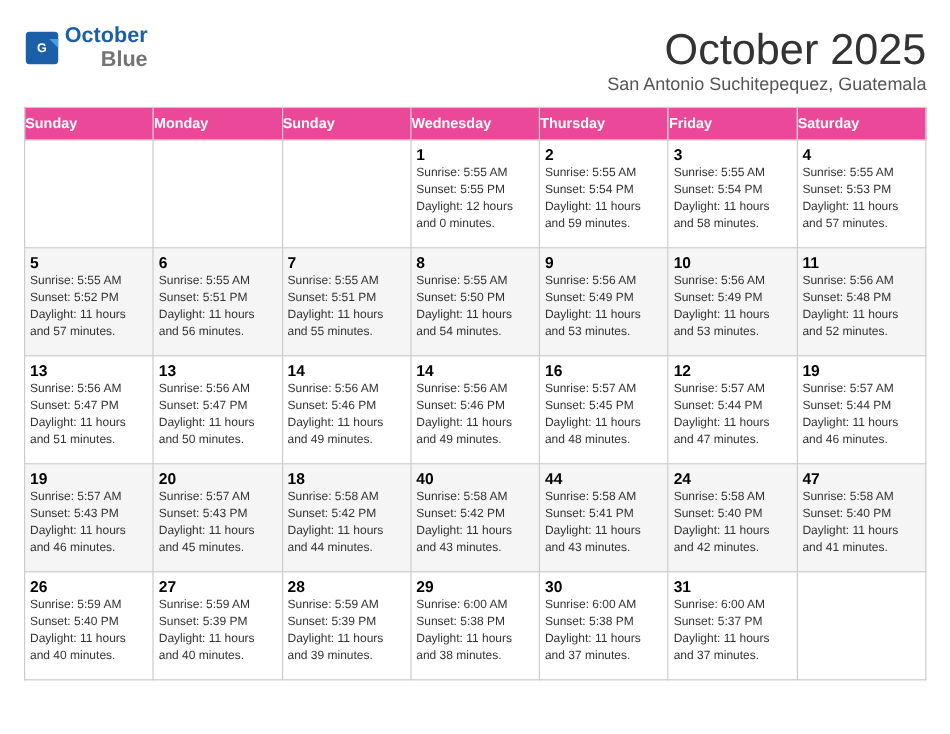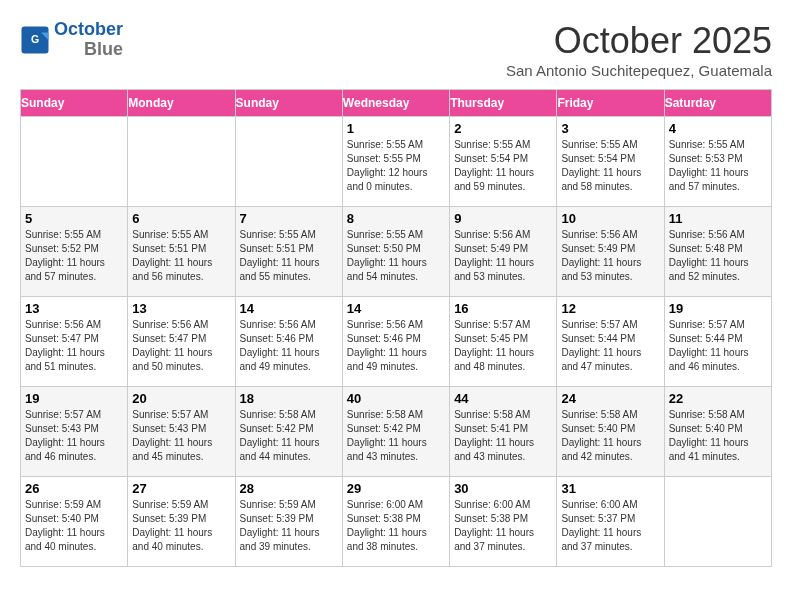--- a/index.html
+++ b/index.html
@@ -221,21 +221,21 @@
         </td>
         <td>
           <span class="day-number">44</span>
           <div class="cell-content">Sunrise: 5:58 AM<br>Sunset: 5:41 PM<br>Daylight: 11 hours and 43 minutes.</div>
         </td>
         <td>
           <span class="day-number">24</span>
           <div class="cell-content">Sunrise: 5:58 AM<br>Sunset: 5:40 PM<br>Daylight: 11 hours and 42 minutes.</div>
         </td>
         <td>
-          <span class="day-number">22</span>
+          <span class="day-number">47</span>
           <div class="cell-content">Sunrise: 5:58 AM<br>Sunset: 5:40 PM<br>Daylight: 11 hours and 41 minutes.</div>
         </td>
       </tr>
       <tr>
         <td>
           <span class="day-number">26</span>
           <div class="cell-content">Sunrise: 5:59 AM<br>Sunset: 5:40 PM<br>Daylight: 11 hours and 40 minutes.</div>
         </td>
         <td>
           <span class="day-number">27</span>

